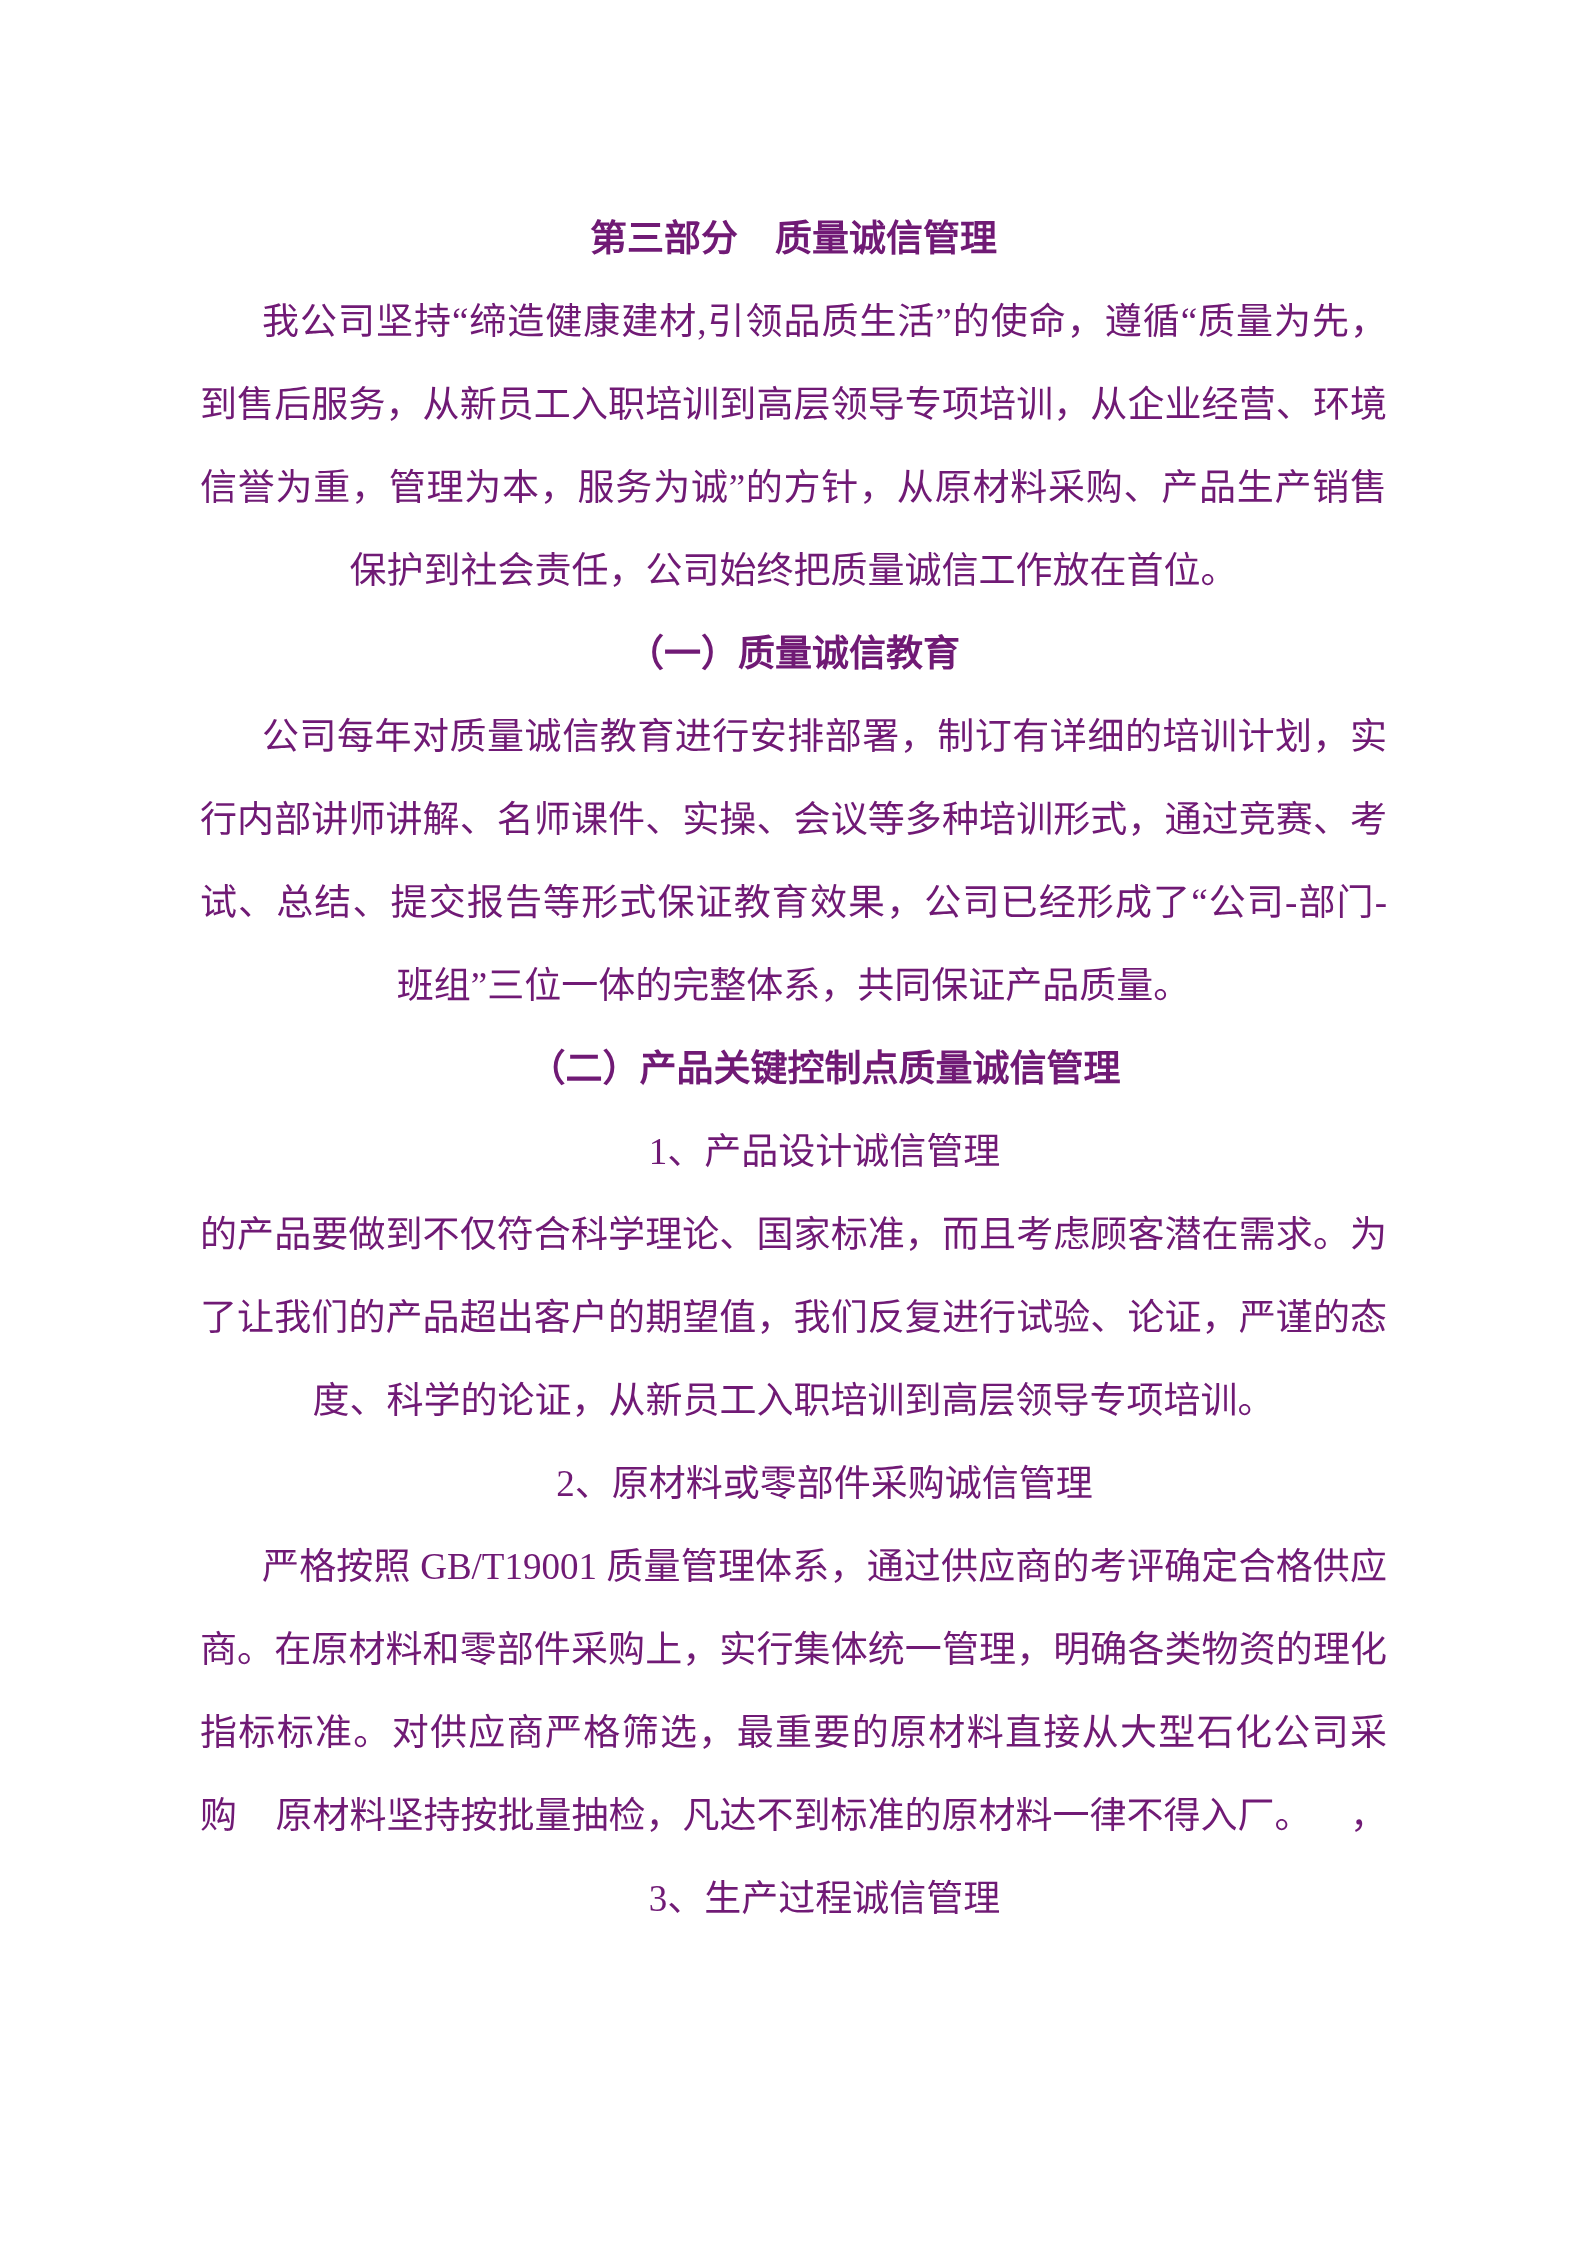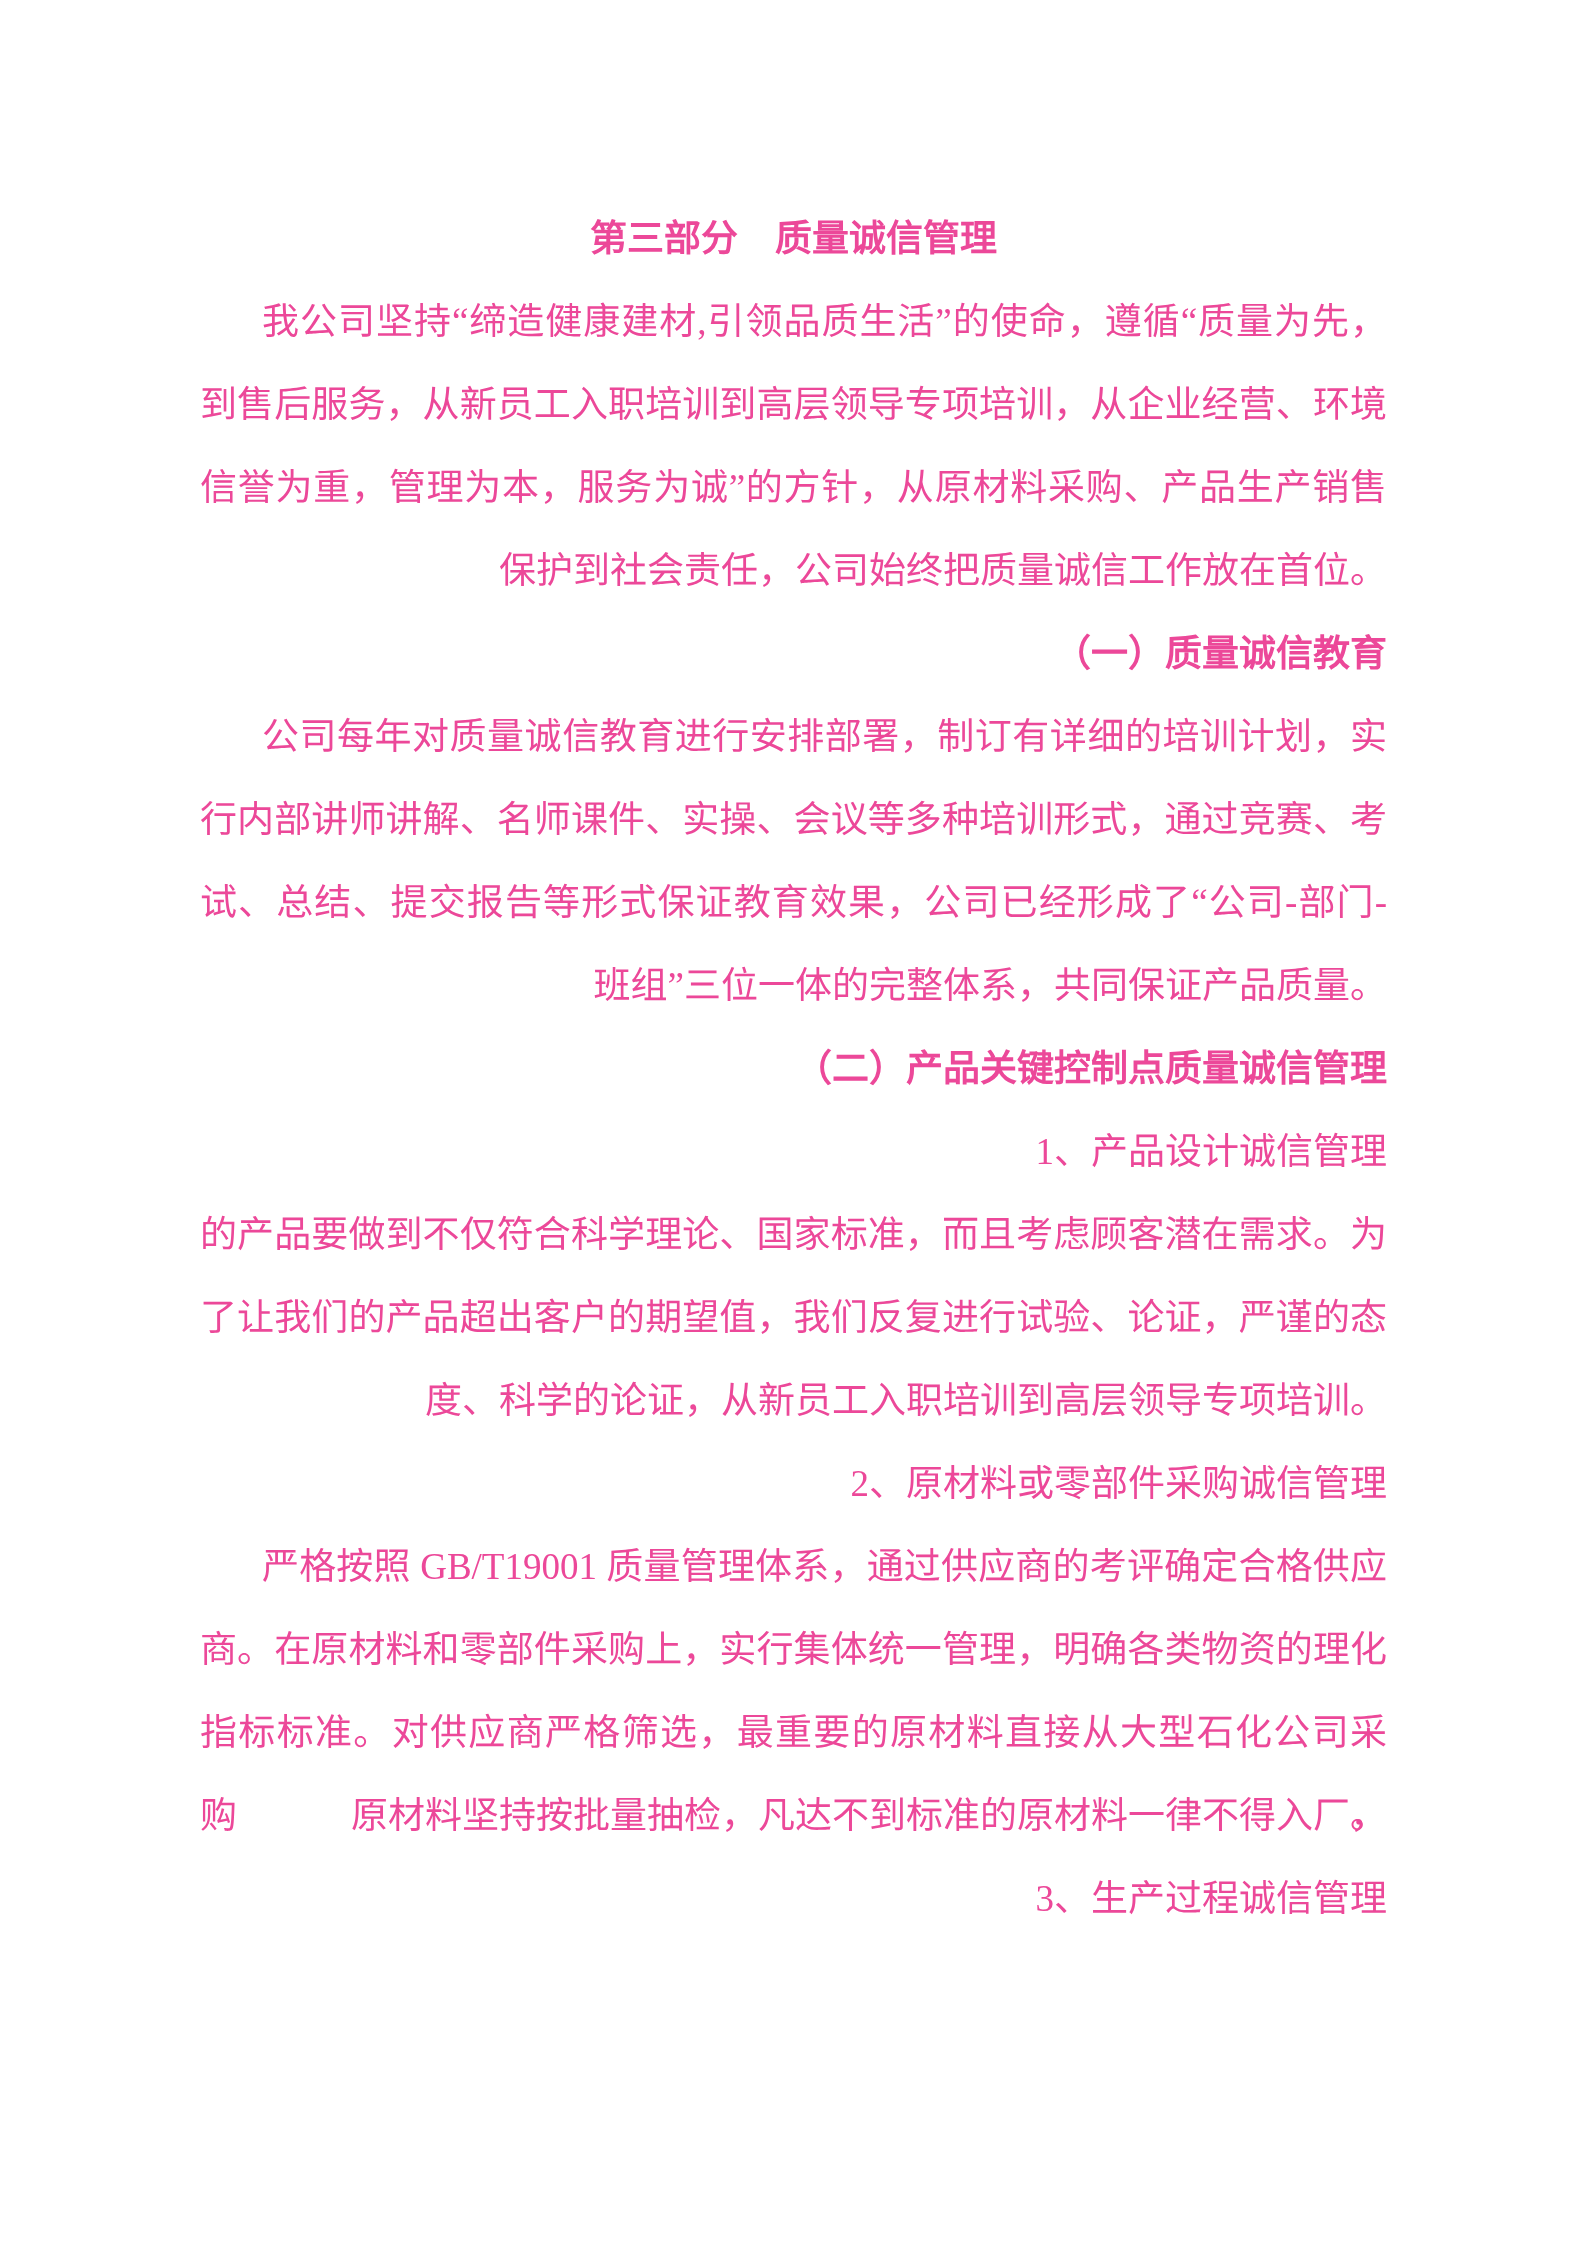--- a/index.html
+++ b/index.html
@@ -5,35 +5,35 @@
   html, body {
     margin: 0;
     padding: 0;
     background: #ffffff;
   }
   .page {
     position: relative;
     width: 1587px;
     height: 2245px;
     background: #ffffff;
-    color: #ec4899;
+    color: #701a75;
     font-family: "Liberation Serif", "DejaVu Serif", serif;
     overflow: hidden;
   }
   .content {
     position: absolute;
     top: 197px;
     left: 200px;
     width: 1187px;
   }
   .line {
     font-size: 37px;
     height: 83px;
     line-height: 83px;
-    text-align: right;
+    text-align: center;
     letter-spacing: 0;
   }
   .title {
     text-align: center;
     font-weight: 700;
   }
   .bold {
     font-weight: 700;
   }
   .indent {

